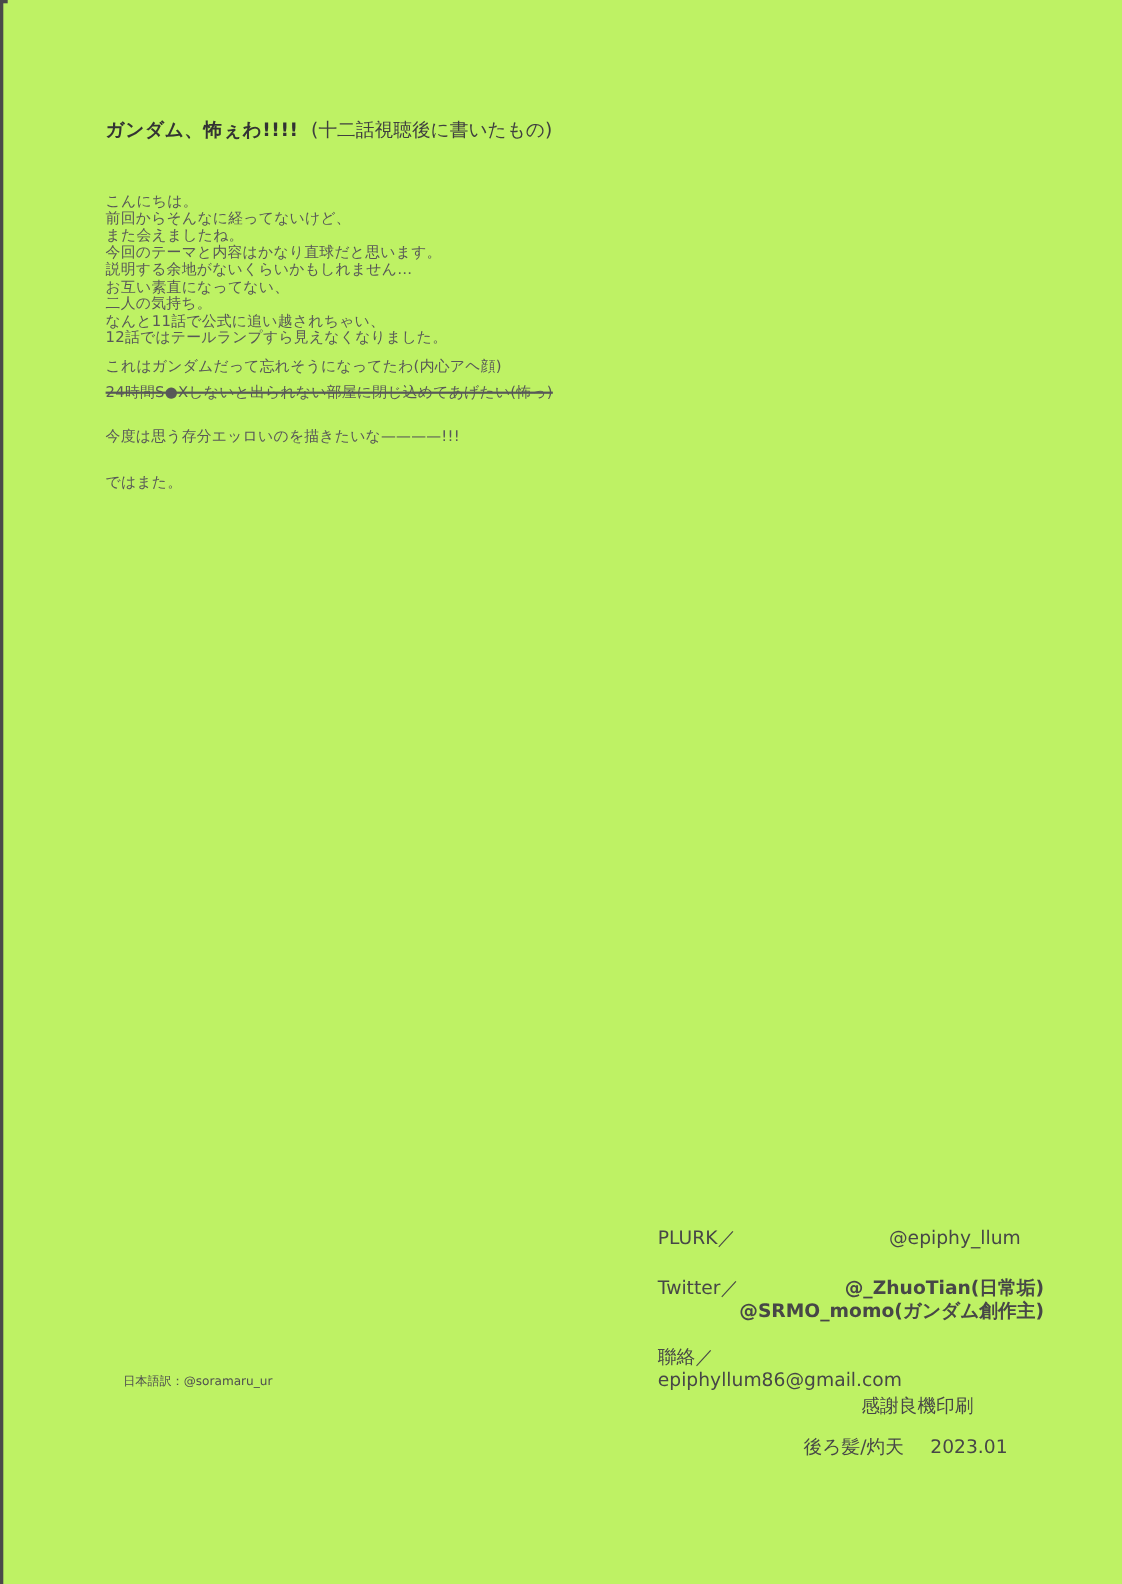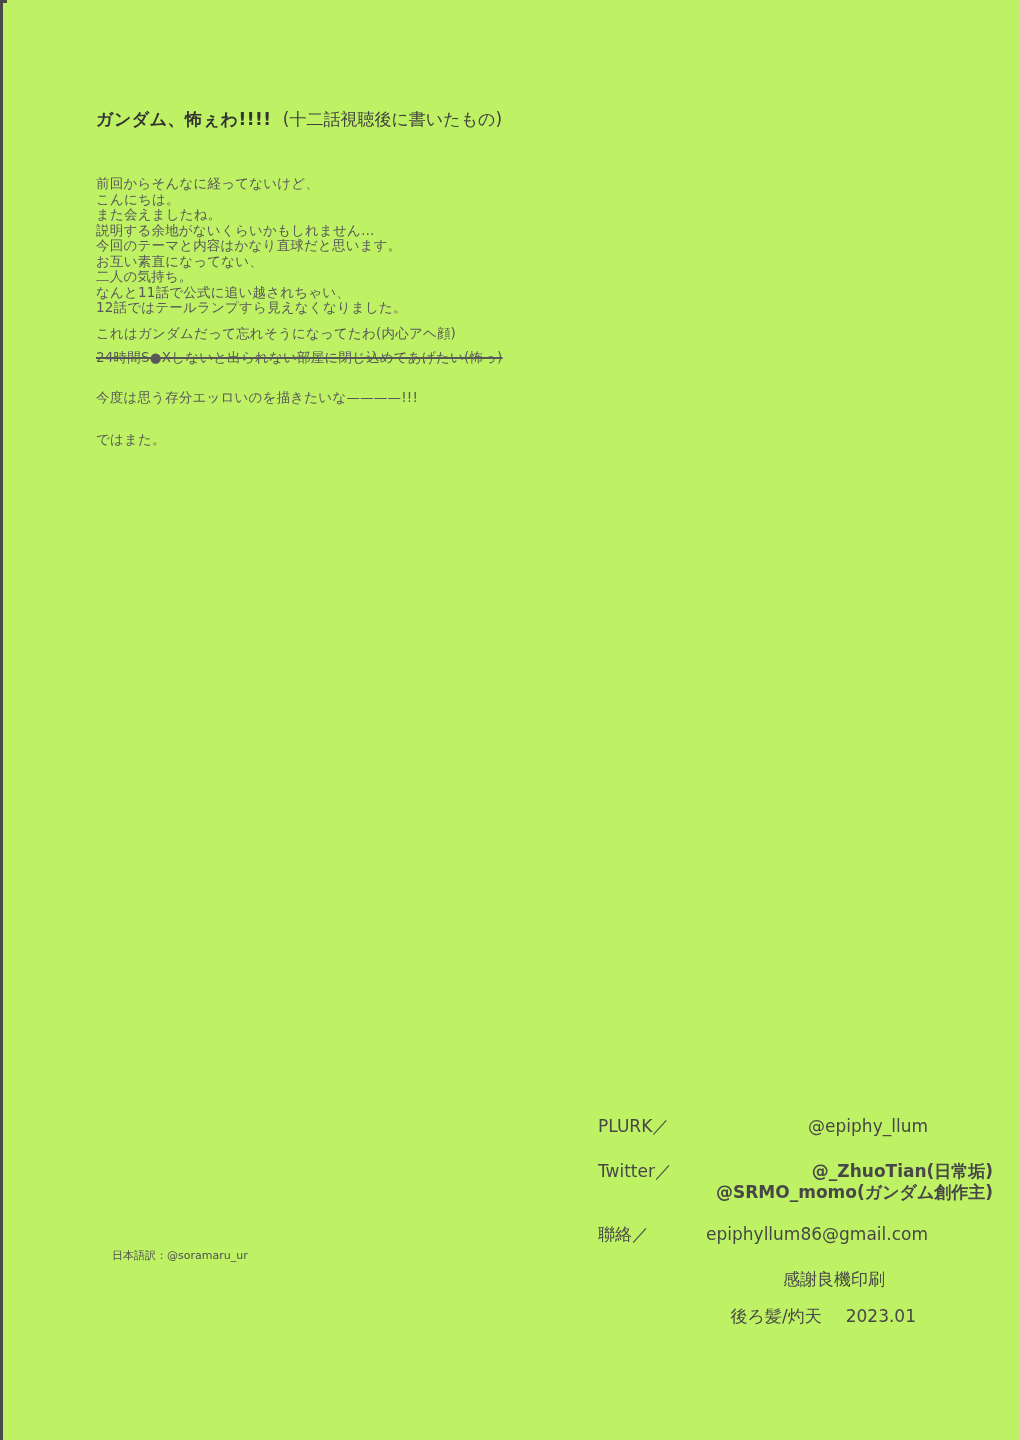--- a/index.html
+++ b/index.html
@@ -74,22 +74,22 @@
     position: absolute;
     left: 586px;
     width: 330px;
     text-align: right;
     font-size: 17px;
     line-height: 21px;
     color: #474747;
     white-space: nowrap;
   }
   .row-plurk   { top: 1116px; }
-  .row-twitter { top: 1161px; gap: 44px; }
-  .row-contact { top: 1224px; }
+  .row-twitter { top: 1161px; }
+  .row-contact { top: 1224px; flex-direction: column; }
   .row-printer { top: 1269px; padding-right: 31px; }
   .row-colophon{ top: 1306px; }
   .colophon-gap { display: inline-block; width: 24px; }
   .translator {
     position: absolute;
     left: 112px; top: 1248px;
     font-size: 11px;
     color: #4f4f4f;
     white-space: nowrap;
   }
@@ -102,25 +102,25 @@
   <div class="scan-edge-left"></div>
   <div class="scan-edge-top"></div>
 
   <h1 class="title">
     <span class="title-main">ガンダム、怖ぇわ!!!!</span>
     <span class="title-sub">(十二話視聴後に書いたもの)</span>
   </h1>
 
   <div class="body-text">
     <div class="para p1">
+      <div class="line">こんにちは。</div>
       <div class="line">前回からそんなに経ってないけど、</div>
-      <div class="line">こんにちは。</div>
       <div class="line">また会えましたね。</div>
+      <div class="line">今回のテーマと内容はかなり直球だと思います。</div>
       <div class="line">説明する余地がないくらいかもしれません…</div>
-      <div class="line">今回のテーマと内容はかなり直球だと思います。</div>
       <div class="line">お互い素直になってない、</div>
       <div class="line">二人の気持ち。</div>
       <div class="line">なんと11話で公式に追い越されちゃい、</div>
       <div class="line">12話ではテールランプすら見えなくなりました。</div>
     </div>
     <div class="para p2">
       <div class="line">これはガンダムだって忘れそうになってたわ(内心アヘ顔)</div>
     </div>
     <div class="para p3">
       <div class="line struck">24時間S●Xしないと出られない部屋に閉じ込めてあげたい(怖っ)</div>

